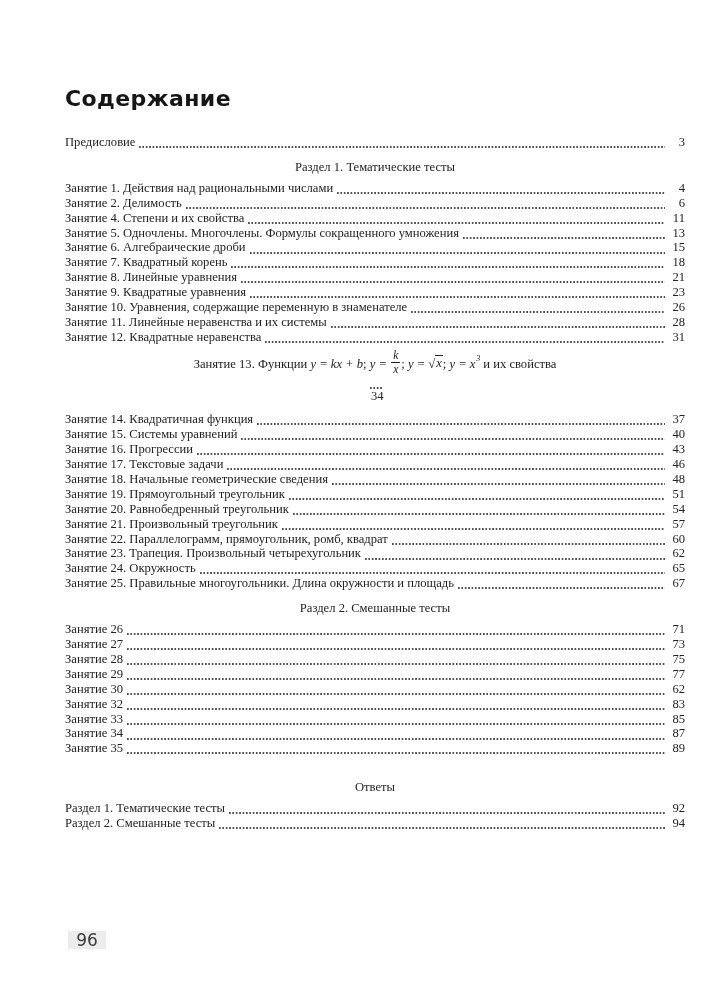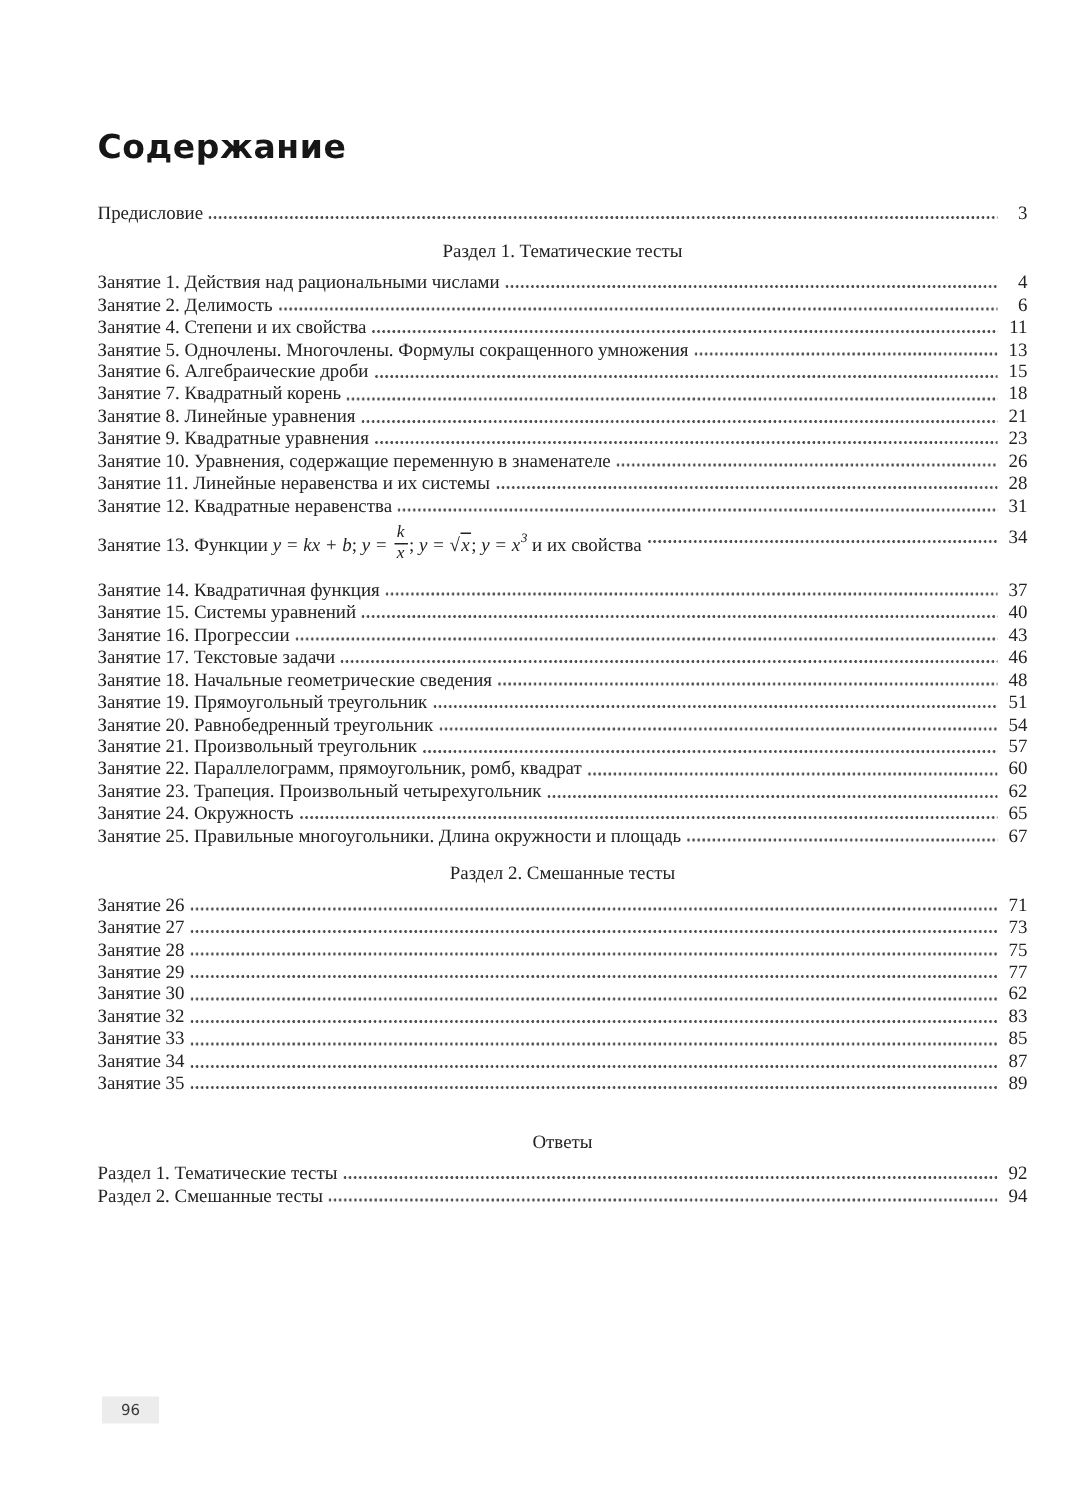--- a/index.html
+++ b/index.html
@@ -28,26 +28,27 @@
     font-size: 22px;
     letter-spacing: 0.4px;
     color: #161616;
   }
   .toc {
     margin-top: 24px;
     font-size: 12.6px;
   }
   .toc-row {
     display: flex;
-    align-items: flex-start;
+    align-items: center;
     line-height: 14.9px;
     white-space: nowrap;
   }
   .toc-row.formula-row {
     padding: 6px 0 8px 0;
+    flex-direction: column;
   }
   .toc-label { flex: 0 0 auto; }
   .leader {
     flex: 1 1 auto;
     display: inline-block;
     height: 0.9em;
     position: relative;
     margin: 0 3px 0 4px;
     min-width: 12px;
   }
@@ -109,21 +110,21 @@
     position: absolute;
     left: 68px;
     top: 931px;
     width: 38px;
     height: 18px;
     background: #ececec;
     display: flex;
     align-items: center;
     justify-content: center;
     font-family: "DejaVu Sans", sans-serif;
-    font-size: 10px;
+    font-size: 17px;
     color: #3a3a3a;
   }
 </style>
 </head>
 <body>
 
 <div class="content">
   <h1 class="title">Содержание</h1>
   <div class="toc" id="toc">
       <div class="toc-row">

